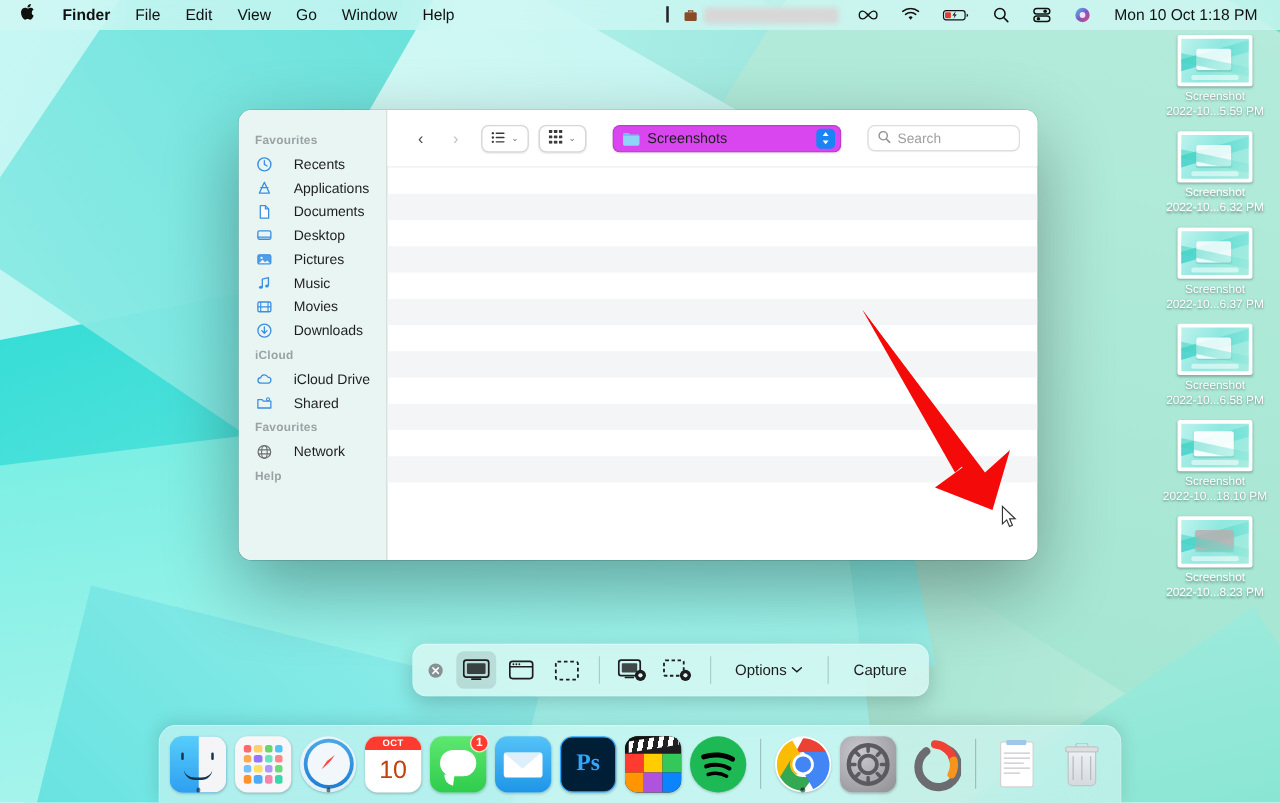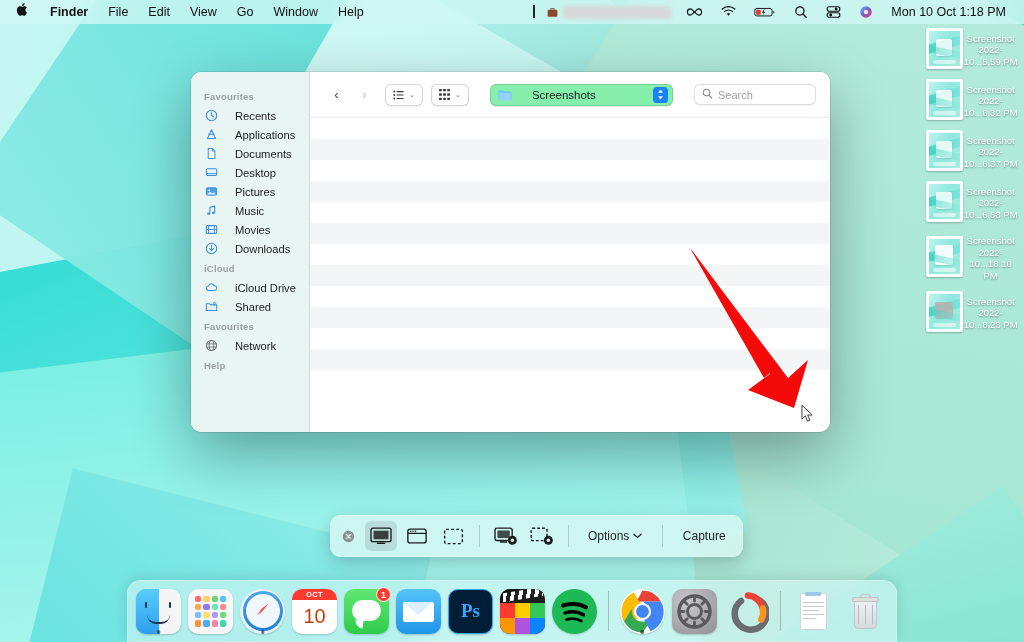--- a/index.html
+++ b/index.html
@@ -90,21 +90,21 @@
   }
   .mb-divider { width: 2px; height: 13px; background: #222; margin: 0 5px 0 2px; }
 
   
   .desk-icons {
     position: absolute; right: 6px; top: 28px;
     width: 92px;
     display: flex; flex-direction: column; align-items: center;
     gap: 10px; z-index: 5;
   }
-  .desk-icon { width: 92px; display: flex; flex-direction: row; align-items: center; }
+  .desk-icon { width: 92px; display: flex; flex-direction: column; align-items: center; }
   .thumb {
     width: 60px; height: 41px;
     background: #fff; border: 2px solid #fdfdfd;
     border-radius: 2px;
     box-shadow: 0 1px 2px rgba(0,0,0,.25);
     overflow: hidden; position: relative;
   }
   .thumb-inner {
     position: absolute; inset: 1px;
     background: linear-gradient(120deg,#bdf3ee 0%,#8fe8e0 45%,#a8ecdf 100%);
@@ -133,21 +133,21 @@
   }
   .desk-label {
     margin-top: 3px; text-align: center;
     font-size: 9.5px; line-height: 11.5px; color: #fff;
     text-shadow: 0 1px 2px rgba(0,0,0,.45);
     width: 92px;
   }
 
   
   #dialog {
-    position: absolute; left: 191px; top: 72px;
+    position: absolute; left: 191px; top: 88px;
     width: 639px; height: 360px;
     background: #ffffff;
     border-radius: 10px;
     box-shadow: 0 22px 60px rgba(0,0,0,.33), 0 0 0 .5px rgba(0,0,0,.18);
     display: flex; overflow: hidden;
     z-index: 20;
   }
   .dlg-sidebar {
     width: 119px; flex: 0 0 119px;
     background: rgba(231,244,242,0.92);
@@ -188,25 +188,25 @@
     border: .5px solid rgba(0,0,0,.16);
     background: #fff;
     box-shadow: 0 .5px 1px rgba(0,0,0,.07);
     display: flex; align-items: center; gap: 5px;
     padding: 0 7px; color: #3a3a3c;
   }
   .tool-seg .chev { font-size: 7px; color: #6e6e73; }
   .path-popup {
     margin-left: auto; margin-right: auto;
     height: 22px; min-width: 183px;
-    border-radius: 6px; background: #86efac;
+    border-radius: 6px; background: #d946ef;
     border: .5px solid rgba(0,0,0,.13);
     box-shadow: 0 .5px 1px rgba(0,0,0,.07);
     display: flex; align-items: center;
-    padding: 0 4px 0 7px; gap: 20px;
+    padding: 0 4px 0 7px; gap: 6px;
     font-size: 11.5px; color: #1d1d1f;
   }
   .folder-ic { width: 14px; height: 12px; flex: 0 0 14px; }
   .stepper {
     margin-left: auto;
     width: 15px; height: 16px; border-radius: 3.5px;
     background: #1a84f5;
     display: flex; flex-direction: column; align-items: center; justify-content: center;
     color: #fff; line-height: 5px; font-size: 7px;
   }

